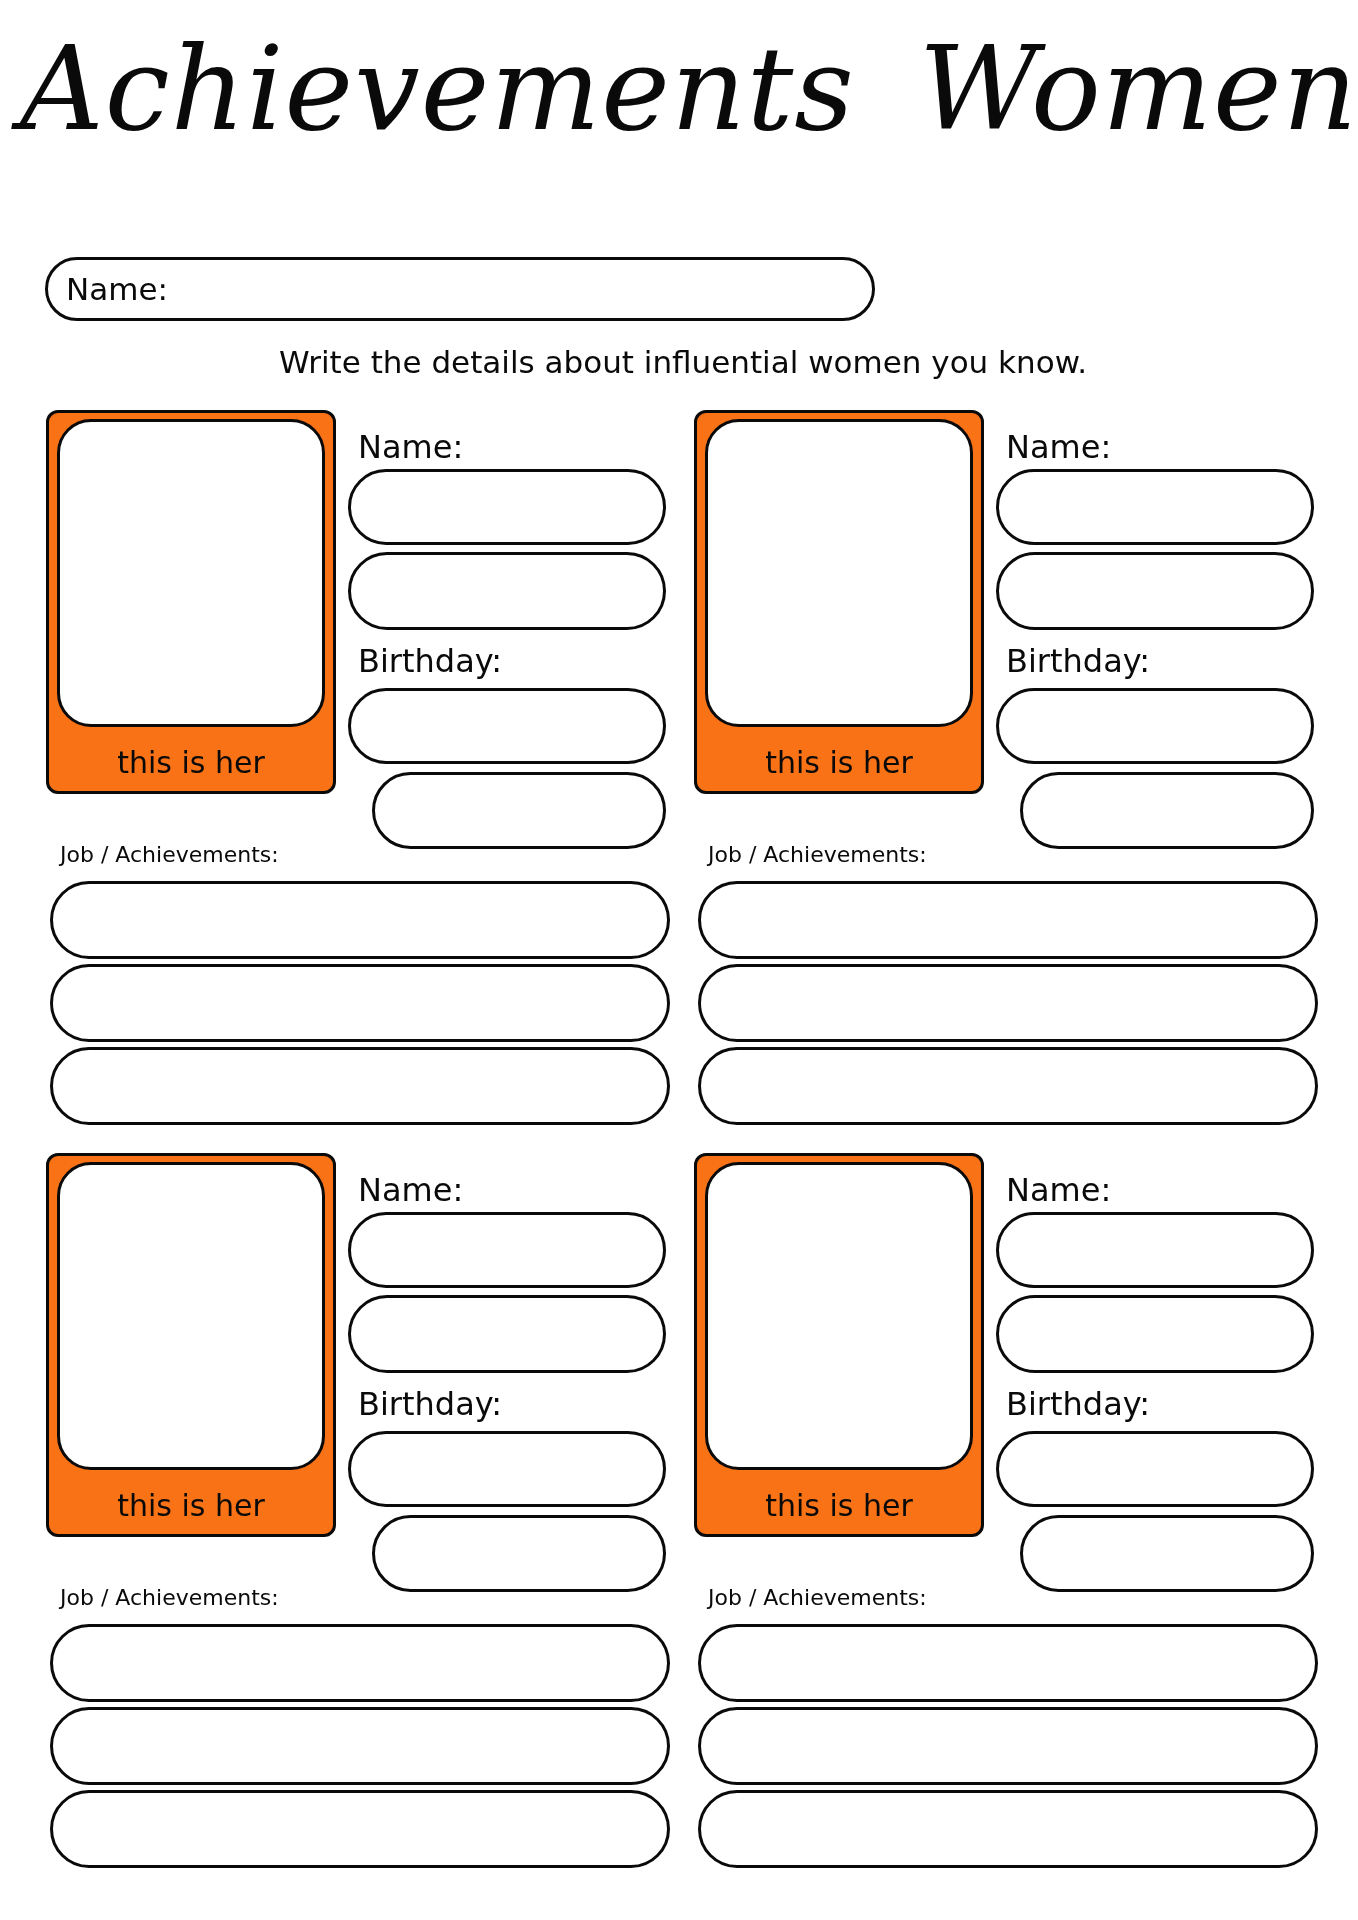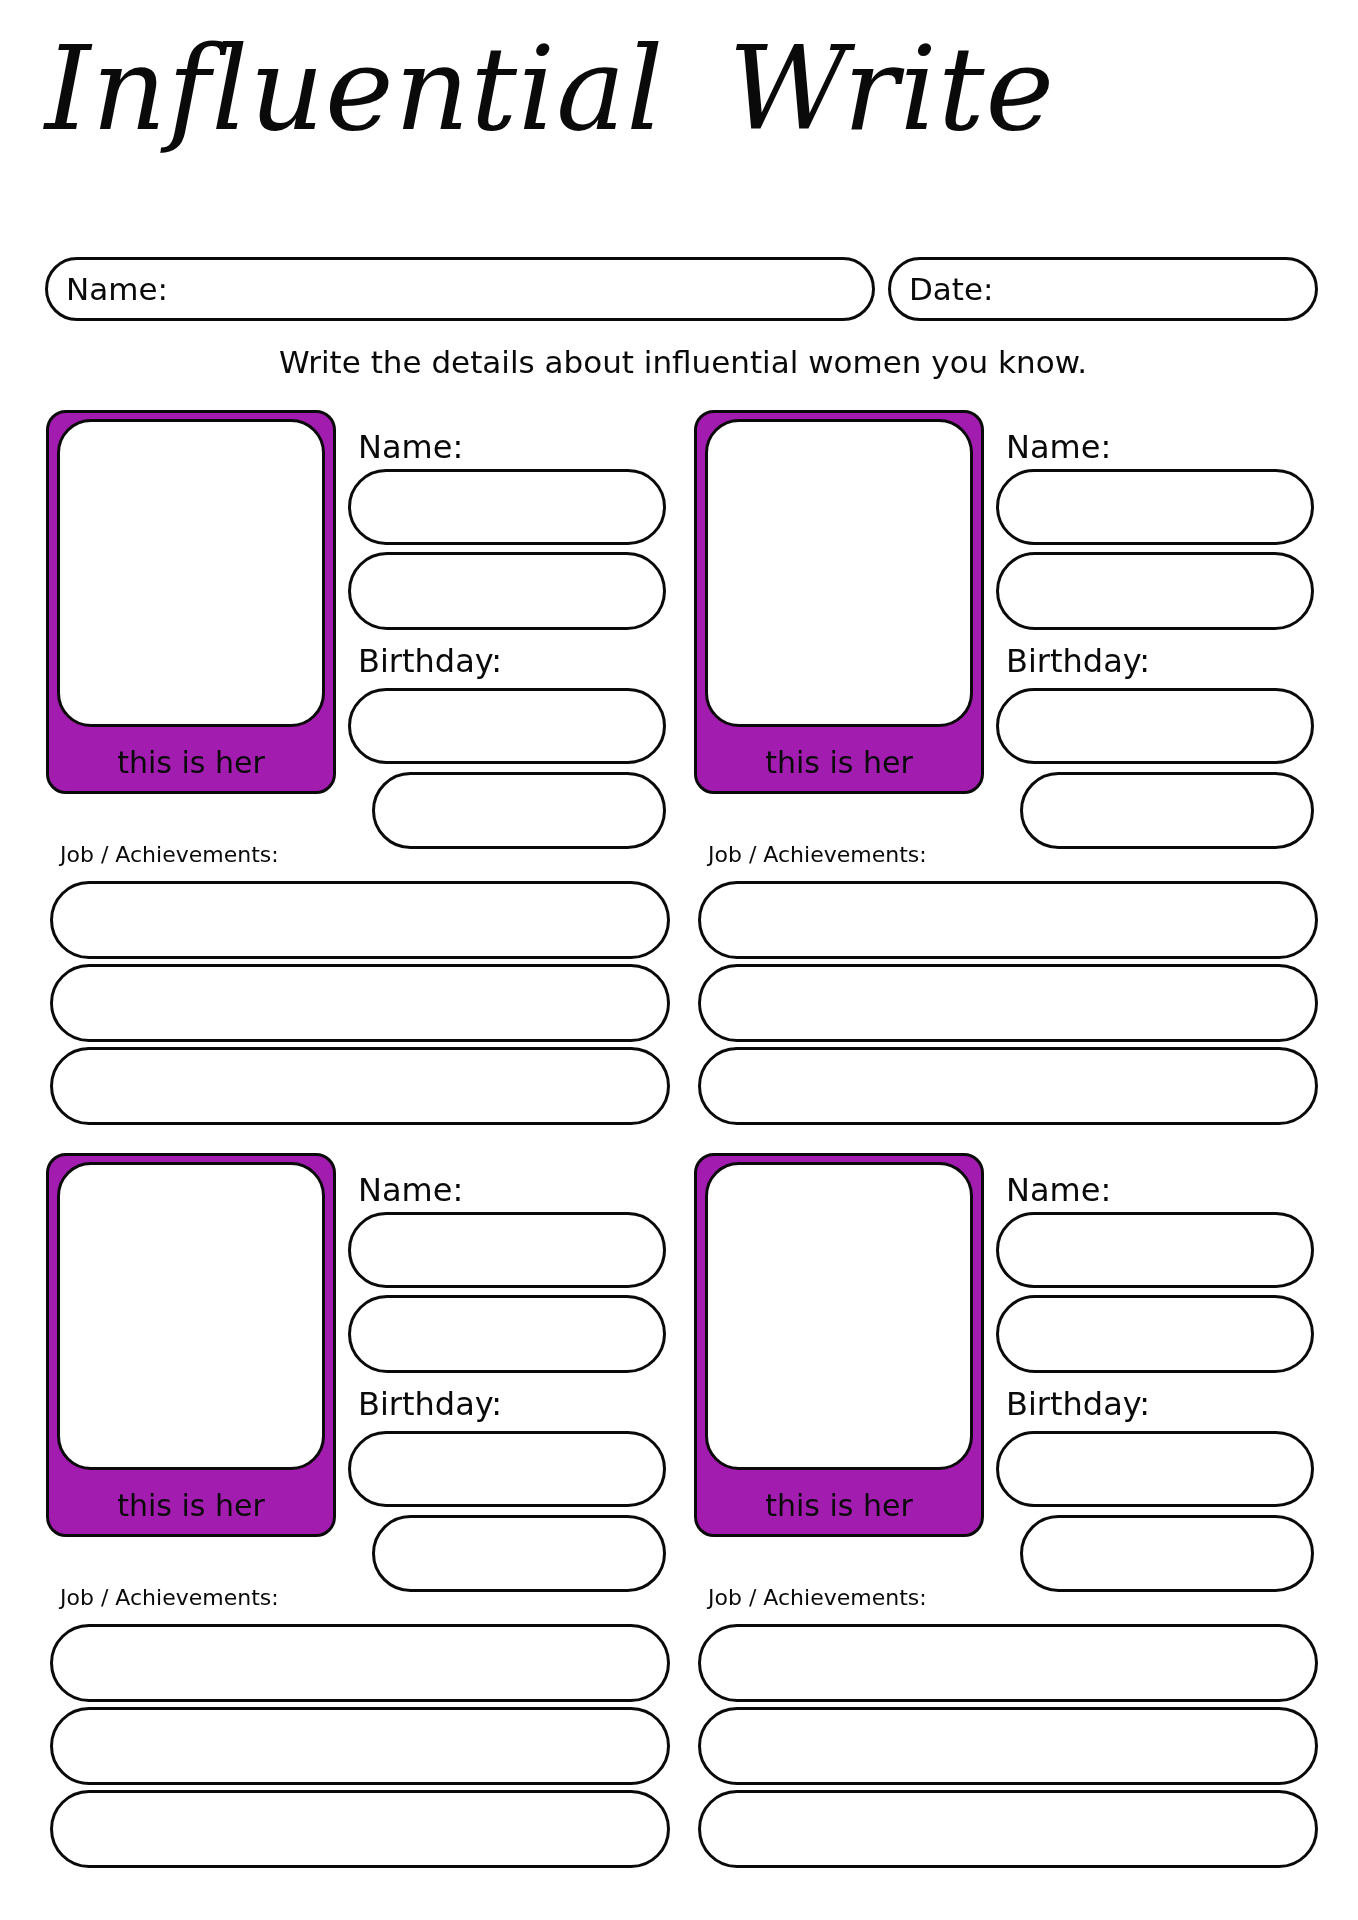--- a/index.html
+++ b/index.html
@@ -28,21 +28,21 @@
     text-align:center;font-size:31px;
   }
   
   .card{position:absolute;width:630px;height:716px;}
   .q1{left:46px;top:410px;}
   .q2{left:694px;top:410px;}
   .q3{left:46px;top:1153px;}
   .q4{left:694px;top:1153px;}
   .photo-frame{
     position:absolute;left:0;top:0;width:290px;height:384px;box-sizing:border-box;
-    border:3px solid #0a0a0a;border-radius:20px;background:#a21caf;
+    border:3px solid #0a0a0a;border-radius:12px;background:#f97316;
   }
   .photo-inner{
     position:absolute;left:8px;top:6px;width:262px;height:302px;
     border:3px solid #0a0a0a;border-radius:34px;background:#fff;
   }
   .caption{
     position:absolute;left:0;top:332px;width:284px;
     text-align:center;font-size:30px;
   }
   .lbl{position:absolute;font-size:32px;white-space:nowrap;z-index:2;}
@@ -59,27 +59,24 @@
   .p-bday2{left:326px;top:362px;width:294px;height:77px;}
   .p-job1{left:4px;top:471px;width:620px;height:78px;}
   .p-job2{left:4px;top:554px;width:620px;height:78px;}
   .p-job3{left:4px;top:637px;width:620px;height:78px;}
 </style>
 </head>
 <body>
 
 <div class="page">
 
-  <h1 class="title">Influential Write</h1>
+  <h1 class="title">Achievements Women</h1>
 
   <div class="hfield name-box">
     <span class="field-label">Name:</span>
-  </div>
-  <div class="hfield date-box">
-    <span class="field-label">Date:</span>
   </div>
 
   <p class="instruction">Write the details about influential women you know.</p>
 
   <section class="card q1">
     <div class="photo-frame">
       <div class="photo-inner"></div>
       <div class="caption">this is her</div>
     </div>
     <div class="lbl name-lbl">Name:</div>

